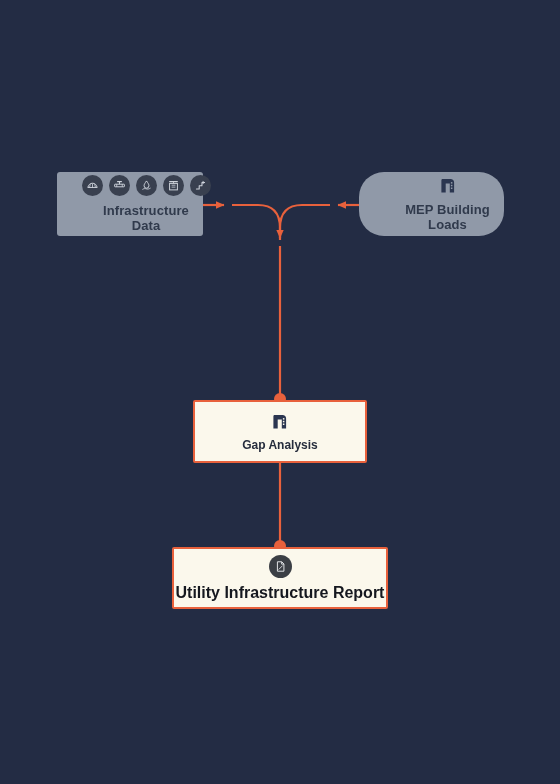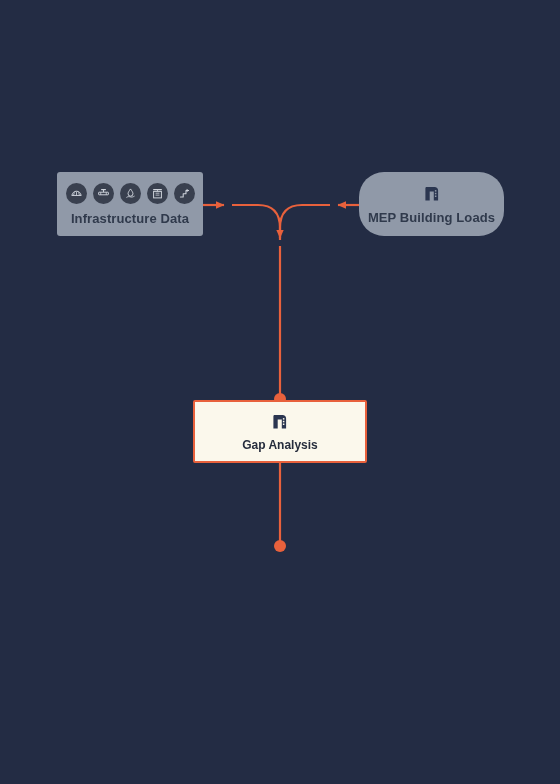--- a/index.html
+++ b/index.html
@@ -33,20 +33,21 @@
     box-sizing: border-box;
     display: flex;
     flex-direction: column;
     align-items: center;
     justify-content: center;
   }
 
   .node-source {
     background: #9099a8;
     border-radius: 3px;
+    padding-left: 32px;
   }
   .node-source .node-label {
     color: #303a4c;
     font-size: 13px;
     font-weight: bold;
     letter-spacing: 0.1px;
     text-align: center;
   }
 
   .node-process {
@@ -251,14 +252,24 @@
                  C14.6 3.1 16.1 4.6 16.1 6.6 L16.1 16.6 L11.8 16.6
                  L11.8 7.6 L7.7 7.6 L7.7 16.6 Z" fill="#2b3650"></path>
         <rect x="12.9" y="6.1" width="1.5" height="1.5" fill="#fbf8ec"></rect>
         <rect x="12.9" y="8.8" width="1.5" height="1.5" fill="#fbf8ec"></rect>
         <rect x="12.9" y="11.5" width="1.5" height="1.5" fill="#fbf8ec"></rect>
       </svg>
     </div>
     <div class="node-label">Gap Analysis</div>
   </div>
 
+  <div class="node node-output" id="node-utility-infrastructure-report">
+    <div class="icon-badge-lg">
+      <svg width="13" height="13" viewBox="0 0 16 16">
+        <path d="M4.2 2.2 L9.6 2.2 L12.2 4.9 L12.2 13.8 L4.2 13.8 Z" fill="none" stroke="#e4e6e9" stroke-width="1.2" stroke-linejoin="round"></path>
+        <path d="M9.4 2.4 L9.4 5.1 L12.1 5.1" fill="none" stroke="#e4e6e9" stroke-width="1.1" stroke-linejoin="round"></path>
+        <line x1="6.1" y1="11.4" x2="10.3" y2="7.2" stroke="#e4e6e9" stroke-width="1.1" stroke-linecap="round"></line>
+      </svg>
+    </div>
+    <div class="node-label">Utility Infrastructure Report</div>
+  </div>
 
 </div>
 
 </body></html>

